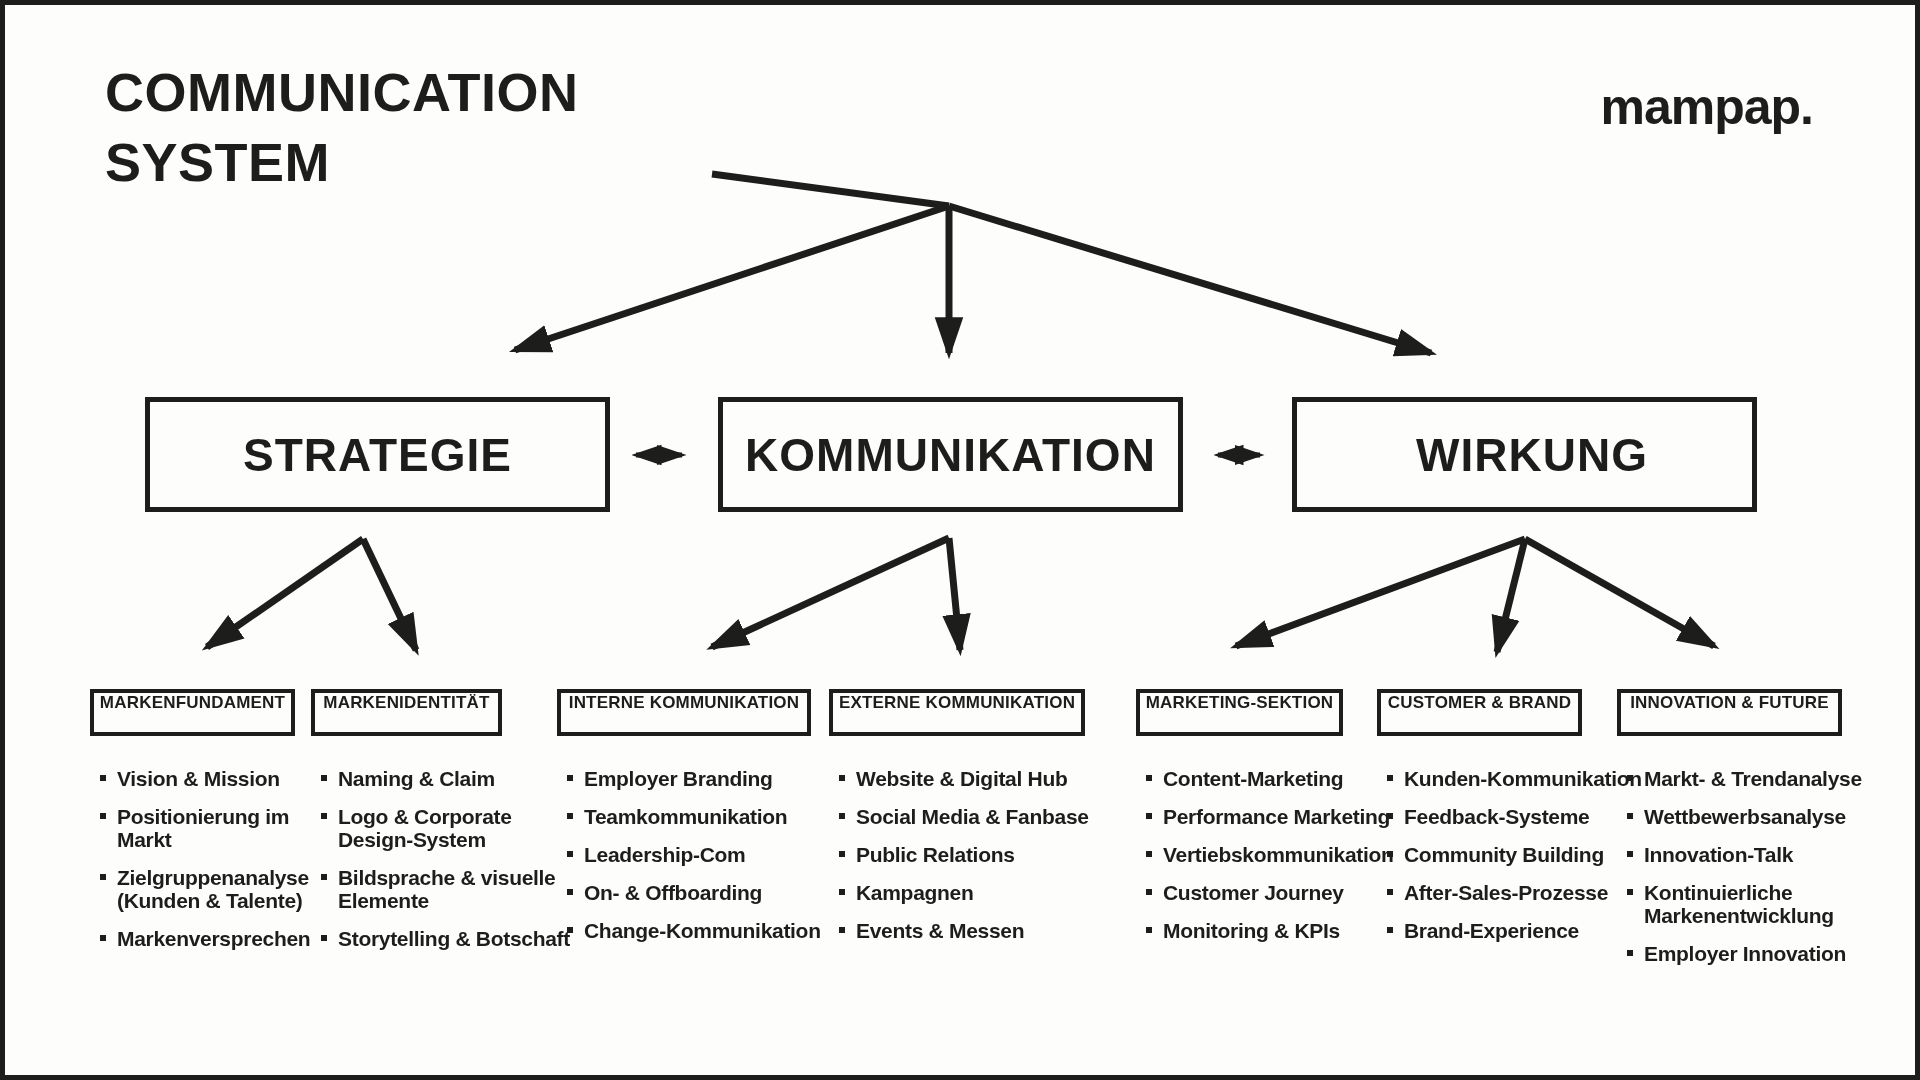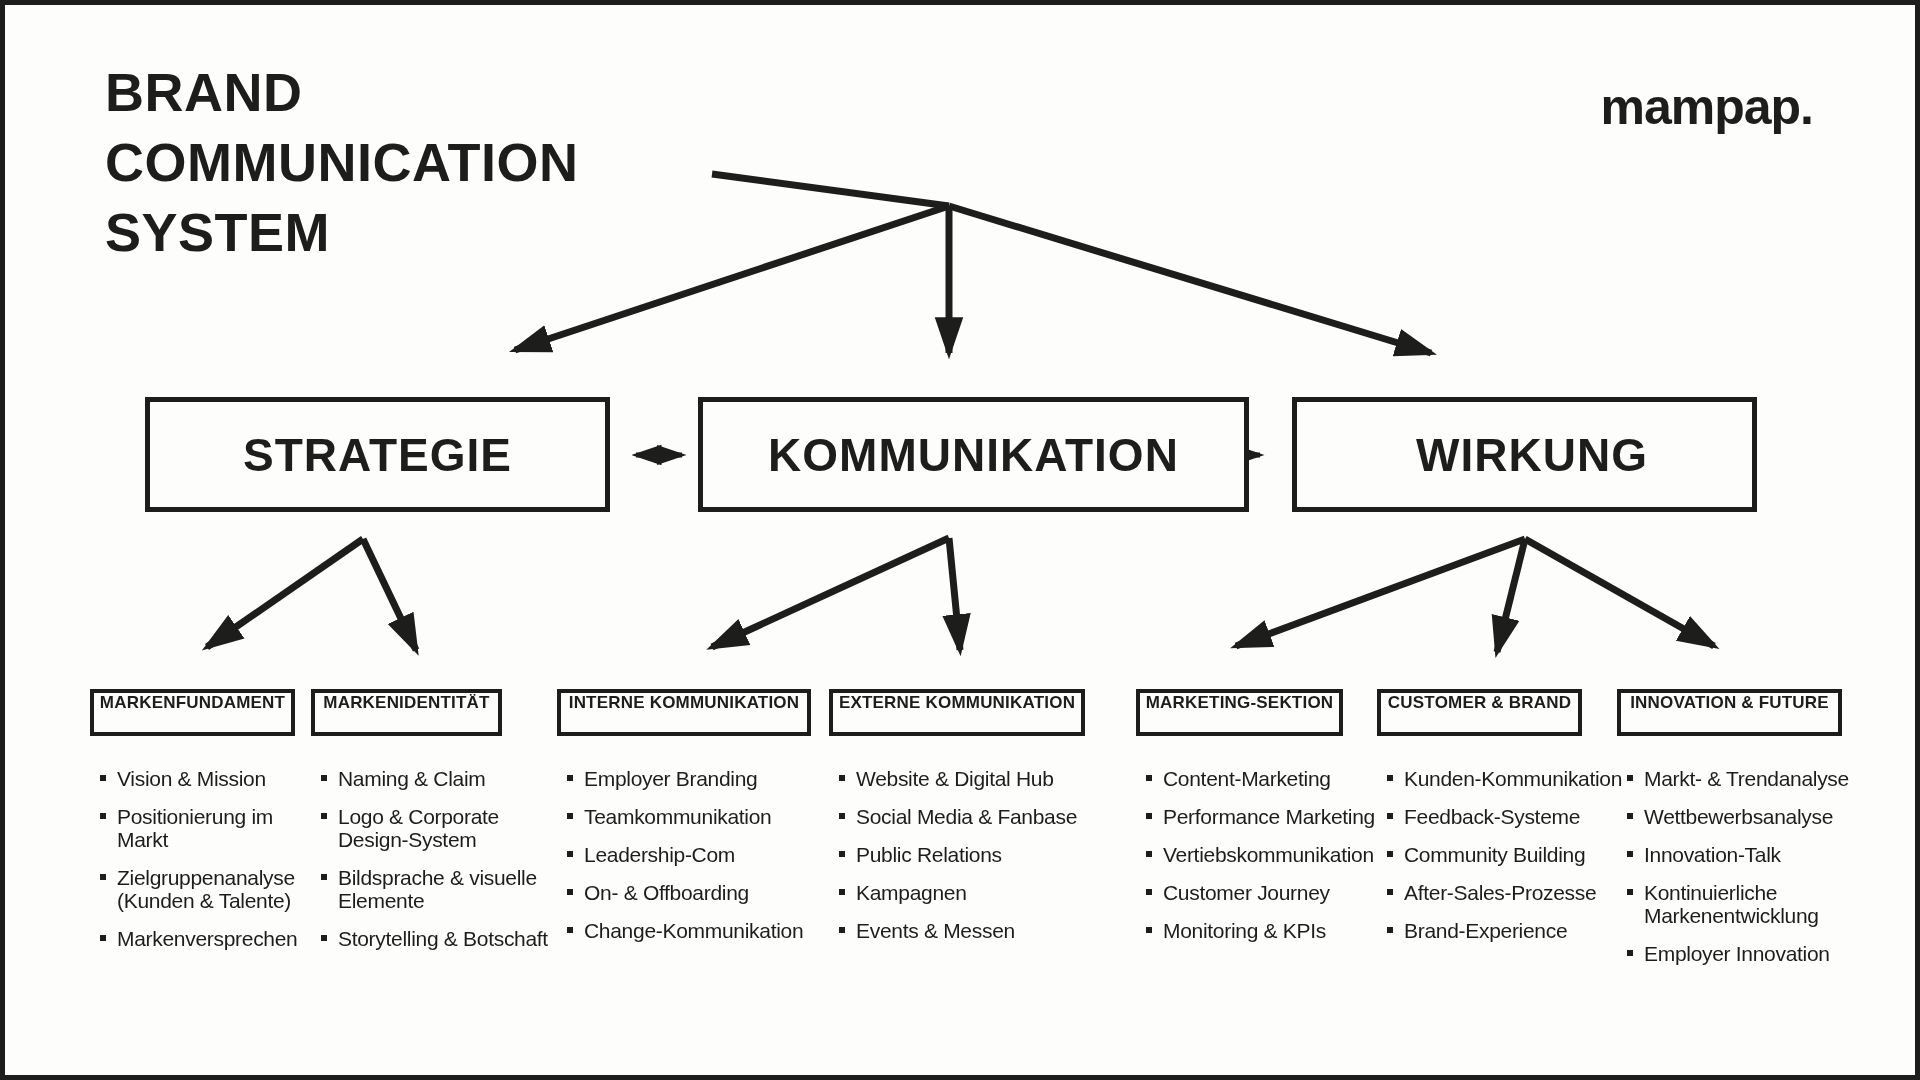--- a/index.html
+++ b/index.html
@@ -45,41 +45,41 @@
   
   .pillar{
     position:absolute; top:392px; height:115px;
     border:5px solid var(--ink);
     background:var(--paper);
     display:flex; align-items:center; justify-content:center;
     font-size:46px; font-weight:700; letter-spacing:1px;
     white-space:nowrap;
   }
   .pillar.p0{ left:140px;  width:465px; }
-  .pillar.p1{ left:693px;  width:551px; }
+  .pillar.p1{ left:713px;  width:465px; }
   .pillar.p2{ left:1287px; width:465px;padding-left:15px; }
 
   
   .section{ position:absolute; top:684px; }
   .sec-header{
     height:47px; width:100%;
     border:4px solid var(--ink);
     background:var(--paper);
     display:flex; justify-content:center;
     font-size:17px; font-weight:700; letter-spacing:0.2px;
     white-space:nowrap;
   }
   .sec-list{ margin-top:31px; padding-left:10px; width:285px; }
   .li{ display:flex; gap:11px; margin-bottom:15px; }
   .bullet{
     flex:0 0 auto; width:6px; height:6px; margin-top:8px;
     background:var(--ink);
   }
   .li-text{
-    font-size:21px; line-height:23px; font-weight:400;
+    font-size:21px; line-height:23px; font-weight:700;
     letter-spacing:-0.3px; white-space:pre-line; color:var(--ink);
   }
 </style>
 </head>
 <body>
 
 <div class="frame">
 
   <svg class="arrows" viewBox="0 0 1920 1080" xmlns="http://www.w3.org/2000/svg">
     <defs>
@@ -107,21 +107,20 @@
       <line x1="944" y1="533" x2="707" y2="642" marker-end="url(#ah)"></line>
       <line x1="944" y1="533" x2="955" y2="645" marker-end="url(#ah)"></line>
 
       <line x1="1520" y1="534" x2="1231" y2="641" marker-end="url(#ah)"></line>
       <line x1="1520" y1="534" x2="1492" y2="647" marker-end="url(#ah)"></line>
       <line x1="1520" y1="534" x2="1709" y2="641" marker-end="url(#ah)"></line>
     </g>
   </svg>
 
   <h1 class="title">
-    <span>BRAND</span>
     <span>COMMUNICATION</span>
     <span>SYSTEM</span>
   </h1>
 
   <div class="logo">mampap.</div>
 
   <div class="pillar p0">
     <span>STRATEGIE</span>
   </div>
   <div class="pillar p1">

